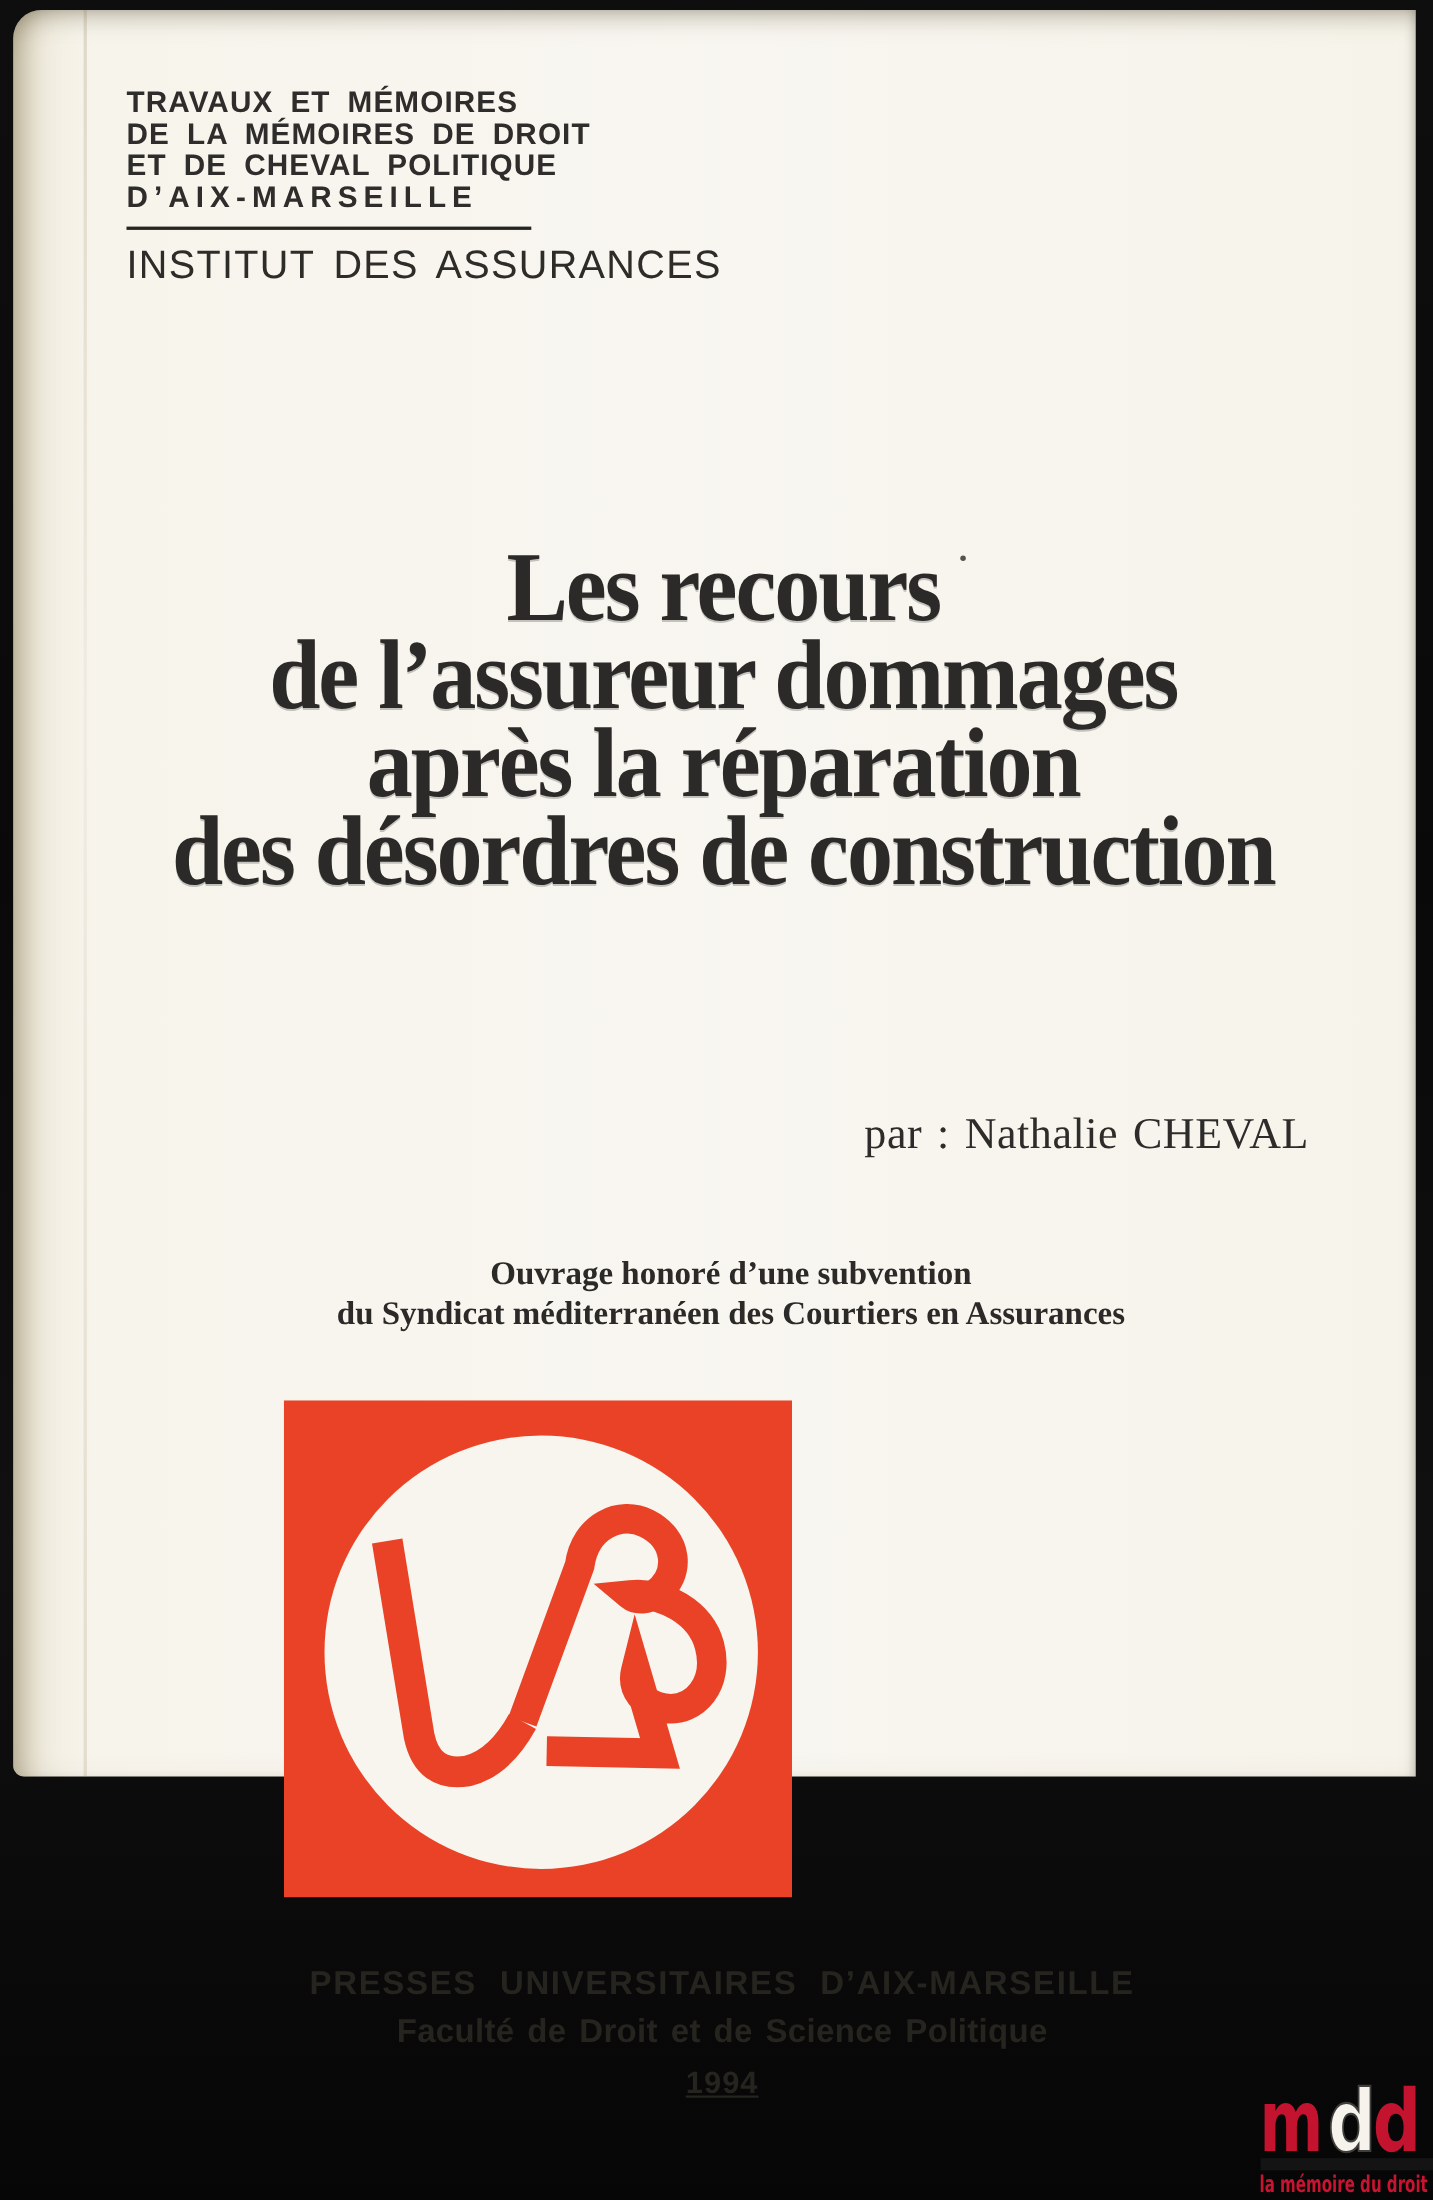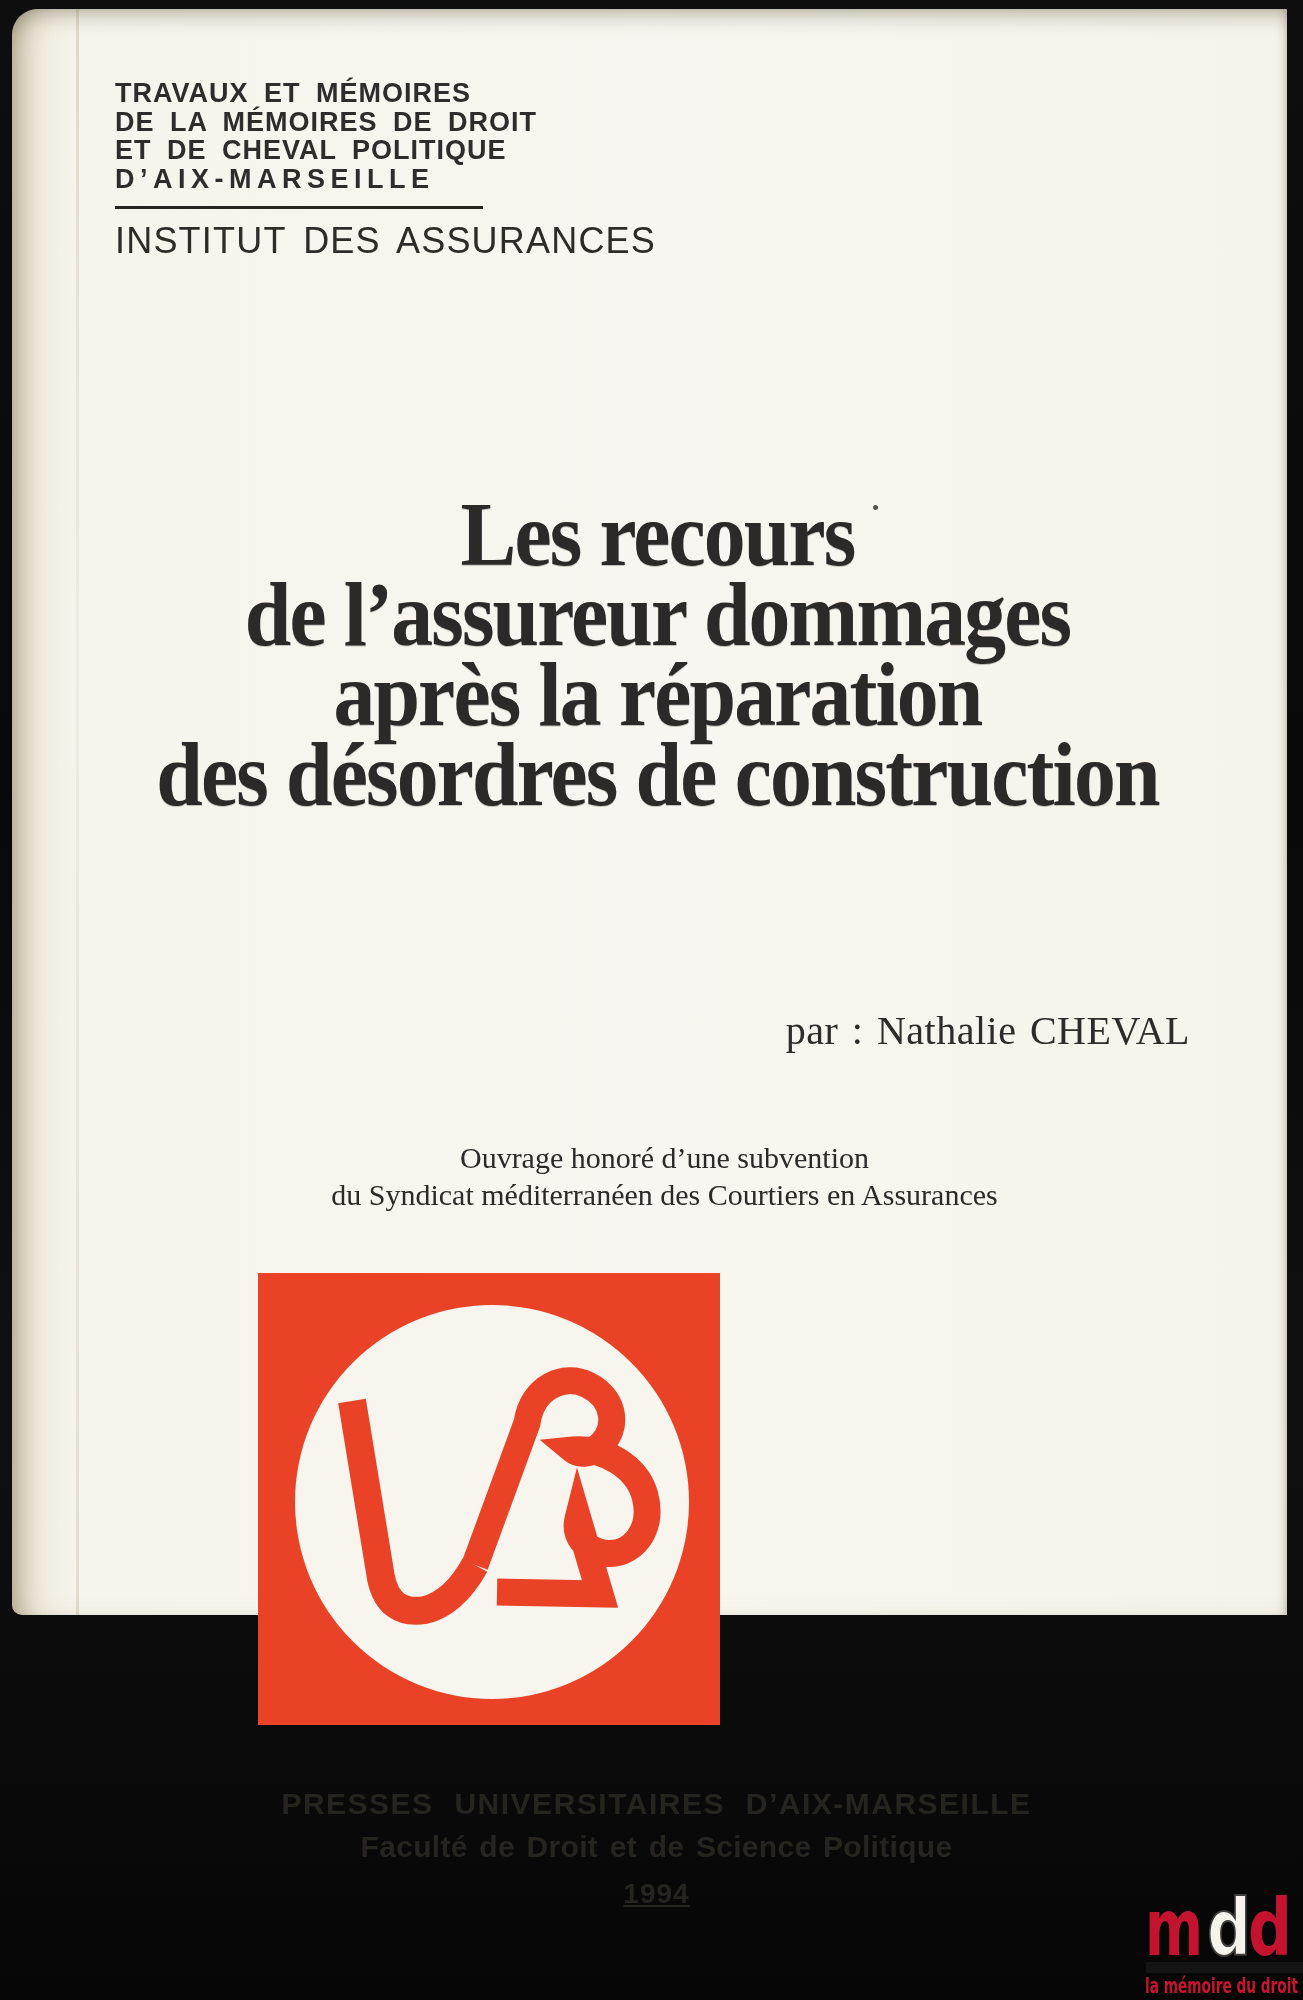--- a/index.html
+++ b/index.html
@@ -29,21 +29,21 @@
     letter-spacing:-2px;color:#2b2a28;transform:scaleX(0.93);transform-origin:50% 0;
     text-shadow:0 1px 0 rgba(40,40,40,.25);white-space:nowrap;
   }
   .speck{position:absolute;left:861px;top:496px;width:5px;height:5px;border-radius:50%;background:#55514b;}
   .author{
     position:absolute;top:998px;right:97px;font-family:"Liberation Serif",serif;
     font-size:40px;color:#2e2c2a;letter-spacing:.5px;word-spacing:3px;white-space:nowrap;
   }
   .subvention{
     position:absolute;left:15px;top:1130px;width:100%;text-align:center;
-    font-family:"Liberation Serif",serif;font-weight:normal;font-size:30px;line-height:37px;color:#2c2a28;
+    font-family:"Liberation Serif",serif;font-weight:bold;font-size:30px;line-height:37px;color:#2c2a28;
   }
   .logo{position:absolute;left:246px;top:1264px;width:462px;height:452px;}
   .imprint{position:absolute;left:7px;top:1778px;width:100%;text-align:center;color:#26241f;}
   .press{font-size:30px;font-weight:bold;letter-spacing:1.5px;word-spacing:11px;white-space:nowrap;}
   .faculty{font-size:30px;font-weight:bold;letter-spacing:.3px;word-spacing:3px;margin-top:9px;}
   .year{font-size:28px;font-weight:bold;letter-spacing:1px;margin-top:14px;text-decoration:underline;}
   .mdd{position:absolute;left:1128px;top:1876px;width:175px;height:124px;}
 </style>
 </head>
 <body>

